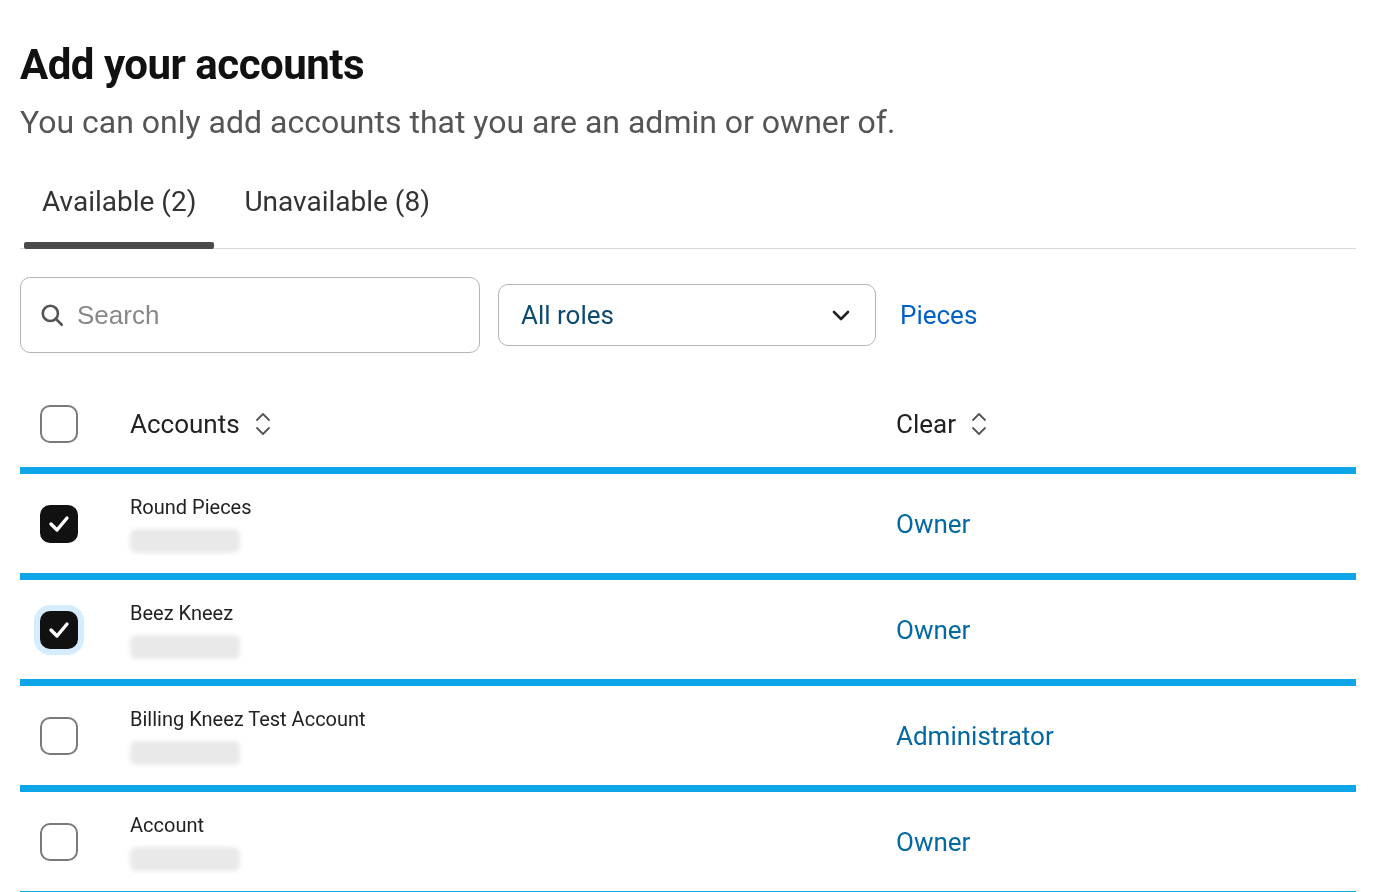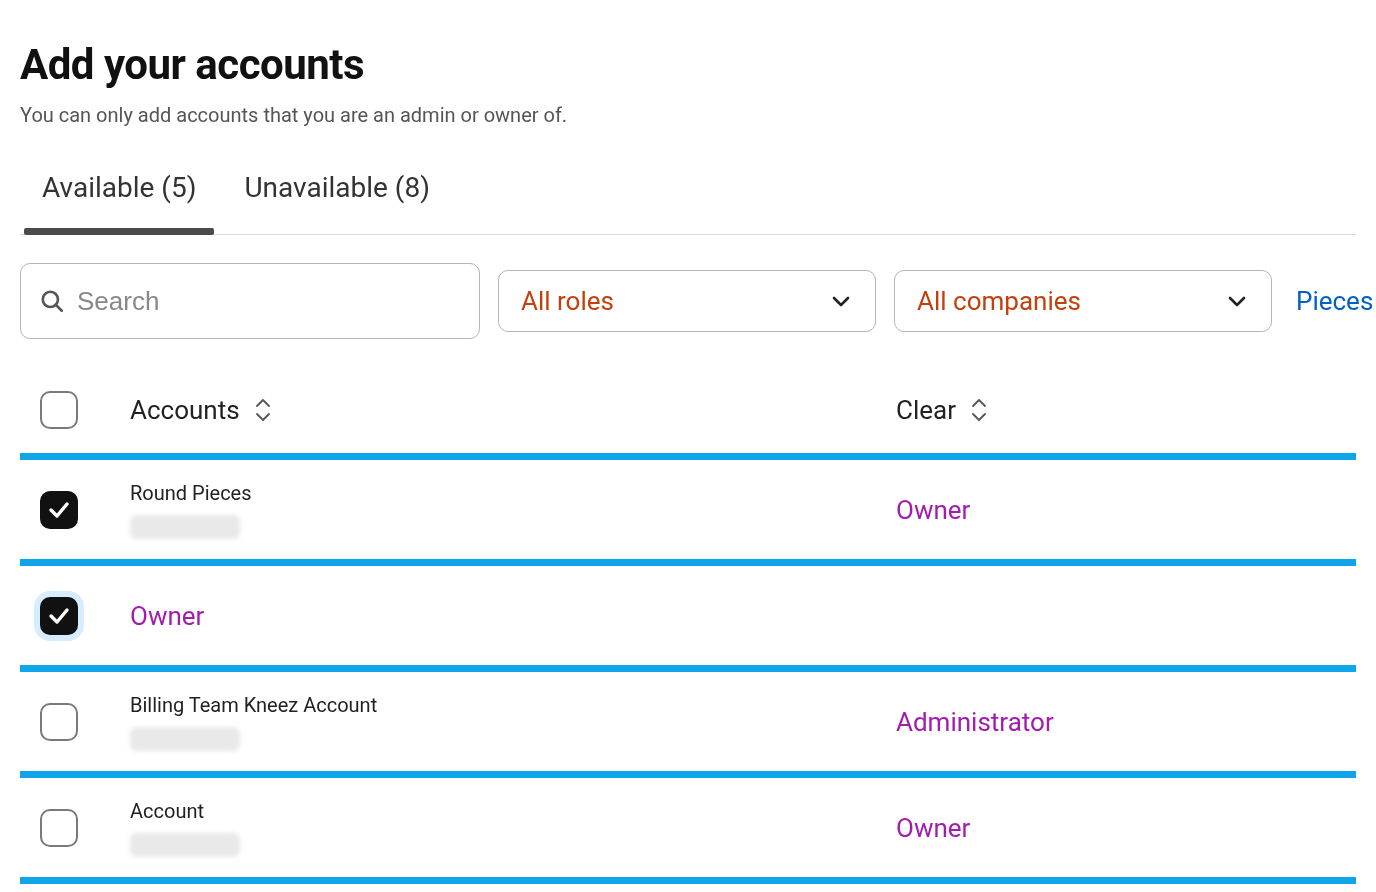--- a/index.html
+++ b/index.html
@@ -11,21 +11,21 @@
     }
     .container { padding: 40px 20px 12px 20px; }
     .page-title {
       font-size: 42px;
       font-weight: 700;
       letter-spacing: -0.5px;
       color: #111;
     }
     .page-subtitle {
       margin-top: 14px;
-      font-size: 20px;
+      font-size: 32px;
       font-weight: 400;
       color: #555;
     }
     .tabs {
       display: flex;
       gap: 48px;
       margin-top: 44px;
       border-bottom: 1px solid #d9d9d9;
       padding-left: 22px;
     }
@@ -73,21 +73,21 @@
     .search-box input::placeholder { color: #888; }
     .select-box {
       display: flex;
       align-items: center;
       justify-content: space-between;
       border: 1.5px solid #b5b5b5;
       border-radius: 10px;
       height: 62px;
       padding: 0 22px;
       font-size: 26px;
-      color: #c2410c;
+      color: #0c4a6e;
       cursor: pointer;
       flex: 0 0 378px;
     }
     .clear-link {
       font-size: 26px;
       color: #0060c7;
       cursor: pointer;
       margin-left: 6px;
     }
     .table { margin-top: 52px; }
@@ -121,32 +121,32 @@
     }
     .trow { padding: 20px 20px; min-height: 106px; }
     .account-cell { display: flex; flex-direction: column; gap: 10px; }
     .account-name { font-size: 20px; color: #222; }
     .blurred {
       width: 110px; height: 24px;
       background: #e9e9e9;
       border-radius: 6px;
       filter: blur(2px);
     }
-    .role-text { font-size: 26px; color: #a21caf; }
+    .role-text { font-size: 26px; color: #0369a1; }
     svg { display: block; }
   </style>
 </head>
 <body>
 
 <div class="container">
   <h1 class="page-title">Add your accounts</h1>
   <p class="page-subtitle">You can only add accounts that you are an admin or owner of.</p>
 
   <div class="tabs">
-    <div class="tab active">Available (5)</div>
+    <div class="tab active">Available (2)</div>
     <div class="tab">Unavailable (8)</div>
   </div>
 
   <div class="filters">
     <div class="search-box">
       <span>
         <svg width="26" height="26" viewBox="0 0 24 24" fill="none" stroke="#555" stroke-width="2.4" stroke-linecap="round" stroke-linejoin="round">
             <circle cx="10.5" cy="10.5" r="7"></circle>
             <line x1="21" y1="21" x2="15.5" y2="15.5"></line>
           </svg>
@@ -154,28 +154,20 @@
       <input type="text" placeholder="Search" style="">
     </div>
     <div class="select-box">
       <span>All roles</span>
       <span>
         <svg width="24" height="24" viewBox="0 0 24 24" fill="none" stroke="#222" stroke-width="2.6" stroke-linecap="round" stroke-linejoin="round">
             <polyline points="5 9 12 16 19 9"></polyline>
           </svg>
       </span>
     </div>
-    <div class="select-box">
-      <span>All companies</span>
-      <span>
-        <svg width="24" height="24" viewBox="0 0 24 24" fill="none" stroke="#222" stroke-width="2.6" stroke-linecap="round" stroke-linejoin="round">
-            <polyline points="5 9 12 16 19 9"></polyline>
-          </svg>
-      </span>
-    </div>
     <span class="clear-link">Pieces</span>
   </div>
 
   <div class="table">
     <div class="thead">
       <div class="col-check">
         <span class="checkbox"></span>
       </div>
       <div class="col-account">
         <span class="th-label">Accounts</span>
@@ -217,31 +209,37 @@
           </div>
         </div>
         <div class="trow">
           <div class="col-check">
             <span class="checkbox checked focus">
               <svg width="24" height="24" viewBox="0 0 24 24" fill="none" stroke="#fff" stroke-width="3.4" stroke-linecap="round" stroke-linejoin="round">
                 <polyline points="4 12 10 18 20 6"></polyline>
               </svg>
             </span>
           </div>
+          <div class="col-account">
+            <div class="account-cell">
+              <div class="account-name">Beez Kneez</div>
+              <div class="blurred"></div>
+            </div>
+          </div>
           <div class="col-role">
             <div class="role-text">Owner</div>
           </div>
         </div>
         <div class="trow">
           <div class="col-check">
             <span class="checkbox"></span>
           </div>
           <div class="col-account">
             <div class="account-cell">
-              <div class="account-name">Billing Team Kneez Account</div>
+              <div class="account-name">Billing Kneez Test Account</div>
               <div class="blurred"></div>
             </div>
           </div>
           <div class="col-role">
             <div class="role-text">Administrator</div>
           </div>
         </div>
         <div class="trow">
           <div class="col-check">
             <span class="checkbox"></span>

